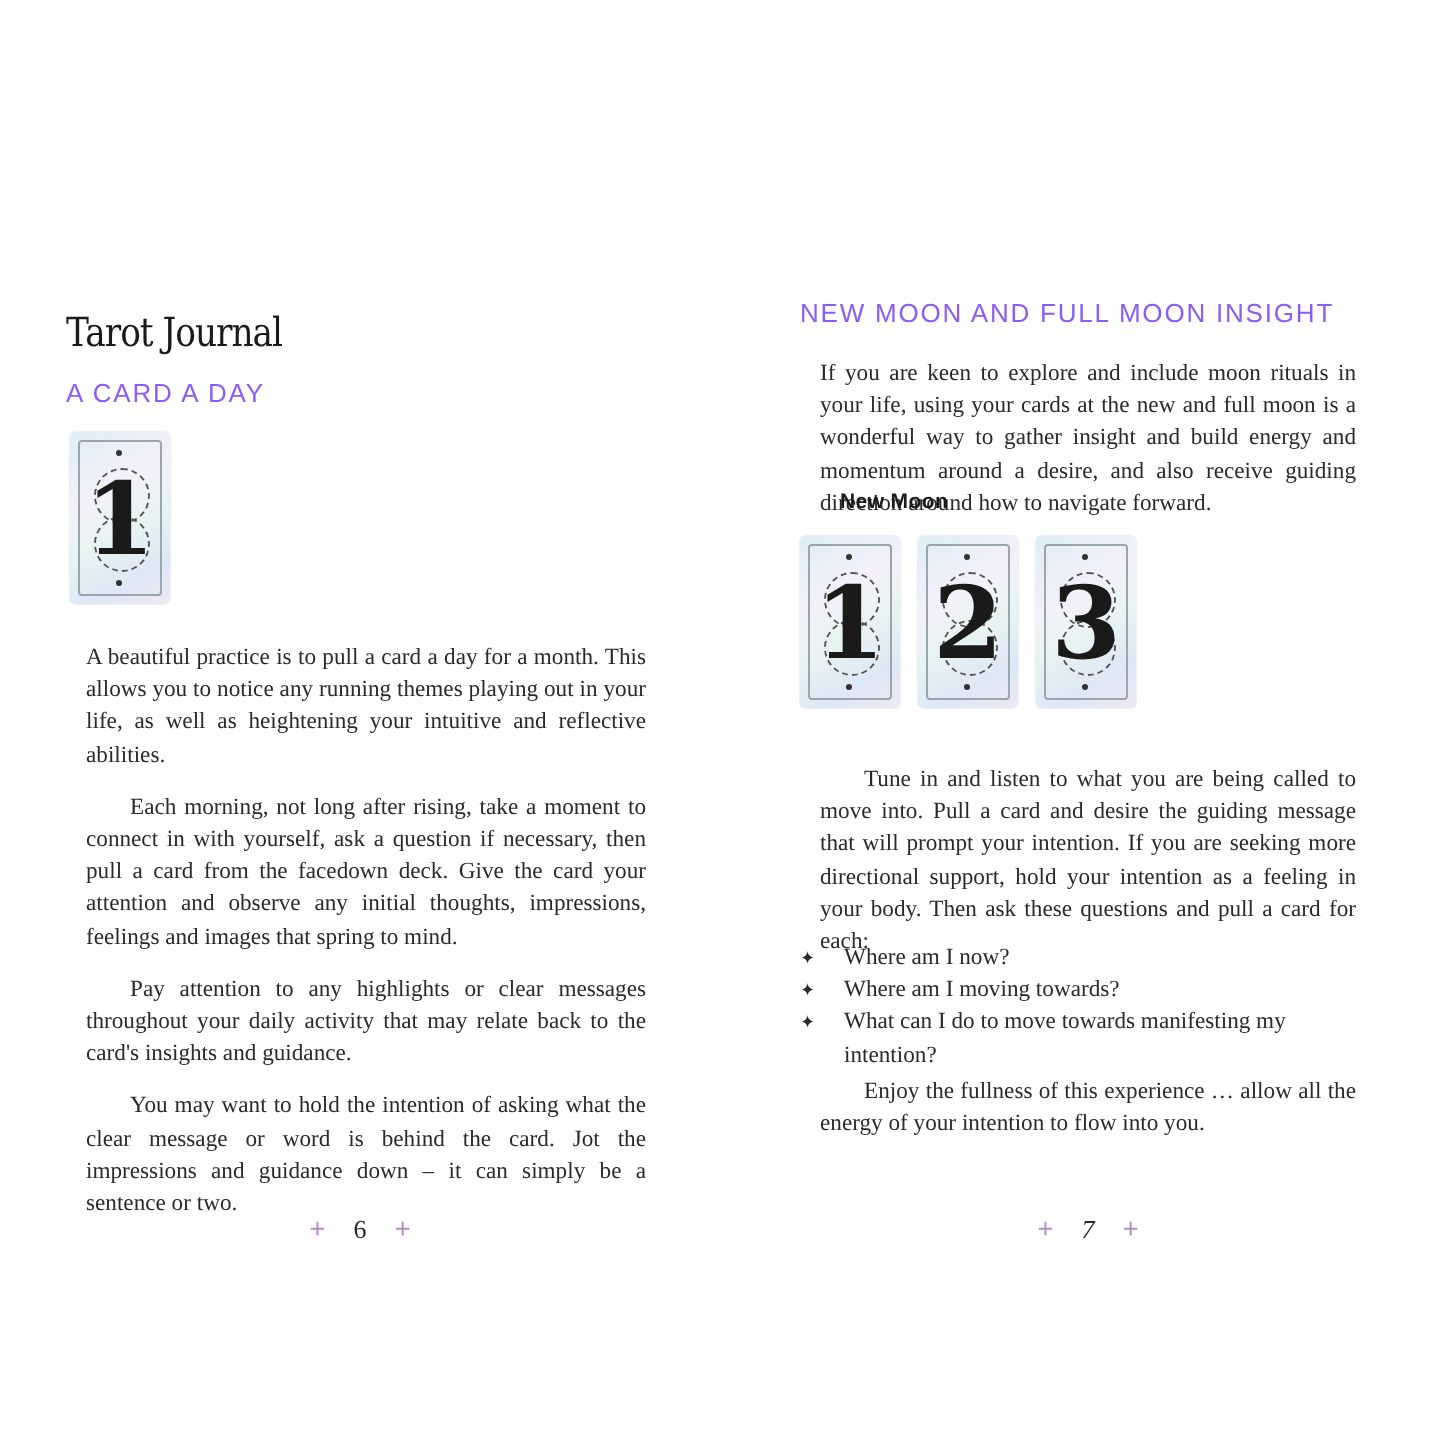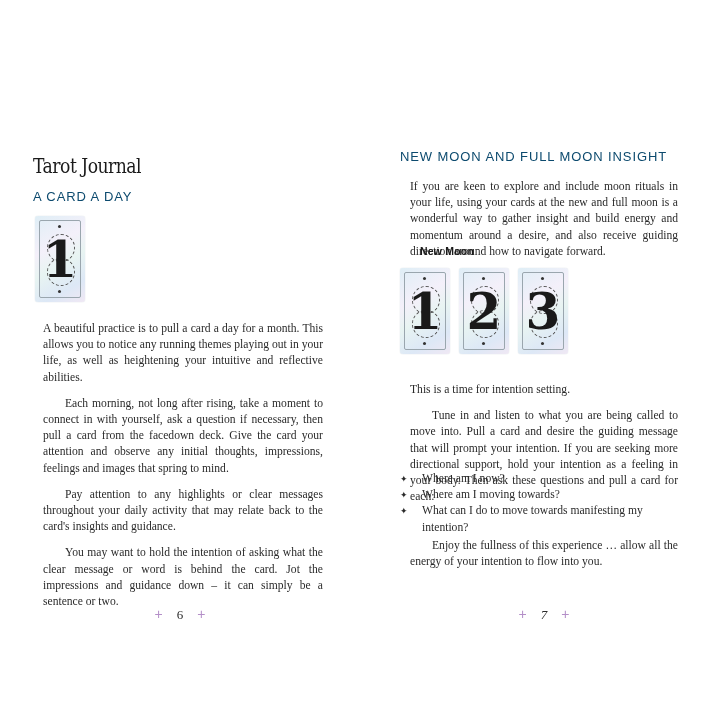--- a/index.html
+++ b/index.html
@@ -4,21 +4,21 @@
 <style>
   html, body { margin:0; padding:0; }
   body { width:720px; height:720px; background:#ffffff; position:relative; overflow:hidden;
          font-family:"Liberation Serif", serif; color:#2a2a2a; }
   .page { position:absolute; top:14px; height:720px; }
   .left { left:33px; width:300px; }
   .right { left:400px; width:288px; }
   .title { position:absolute; top:140px; left:0; font-family:"DejaVu Serif", serif;
            font-size:20px; letter-spacing:-0.6px; color:#1a1a1a; transform:scaleX(0.86); transform-origin:left; }
   .h2 { position:absolute; left:0; font-family:"Liberation Sans", sans-serif; font-size:13px;
-        letter-spacing:0.9px; color:#0c4a6e; text-transform:uppercase; }
+        letter-spacing:0.9px; color:#8b5cf6; text-transform:uppercase; }
   .h3 { position:absolute; left:0; font-family:"Liberation Sans", sans-serif; font-size:10.5px;
         color:#1a1a1a; font-weight:bold; letter-spacing:0.2px;padding-left:20px; }
   .body-text { position:absolute; left:0; font-size:11.6px; line-height:16.2px; text-align:justify; }
   .body-text p { margin:10px; }
   .body-text p.indent { text-indent:22px; }
   .card { position:absolute; width:50px; height:86px; border-radius:3px;
           background:linear-gradient(150deg,#dfeef6 0%,#f4f0fa 35%,#e8f4f2 55%,#dde8f6 80%,#f0e8f4 100%);
           box-shadow:0 0 1px #b8c4cc; overflow:hidden; }
   .card .frame { position:absolute; left:4px; top:4px; right:4px; bottom:4px; border:1px solid #9aa6ae;
                  border-radius:2px; }
@@ -89,21 +89,20 @@
   <div class="card" style="top:254px;left:118px;">
     <div class="frame"></div>
       <div class="circ" style="top:18px;"></div>
       <div class="circ" style="top:42px;"></div>
     <div class="dot" style="left:23px;top:9px;"></div>
       <div class="dot" style="left:23px;top:74px;"></div>
     <div class="num">3</div>
   </div>
 
   <div class="body-text" style="top:358px;width:288px;">
-    <p>This is a time for intention setting.</p>
     <p class="indent">Tune in and listen to what you are being called to move into. Pull a card and desire the guiding message that will prompt your intention. If you are seeking more directional support, hold your intention as a feeling in your body. Then ask these questions and pull a card for each:</p>
   </div>
 
   <ul class="bullets" style="top:457px;">
     <li><span class="b">✦</span><span>Where am I now?</span></li>
     <li><span class="b">✦</span><span>Where am I moving towards?</span></li>
     <li><span class="b">✦</span><span>What can I do to move towards manifesting my intention?</span></li>
   </ul>
 
   <div class="body-text" style="top:514px;width:288px;">

